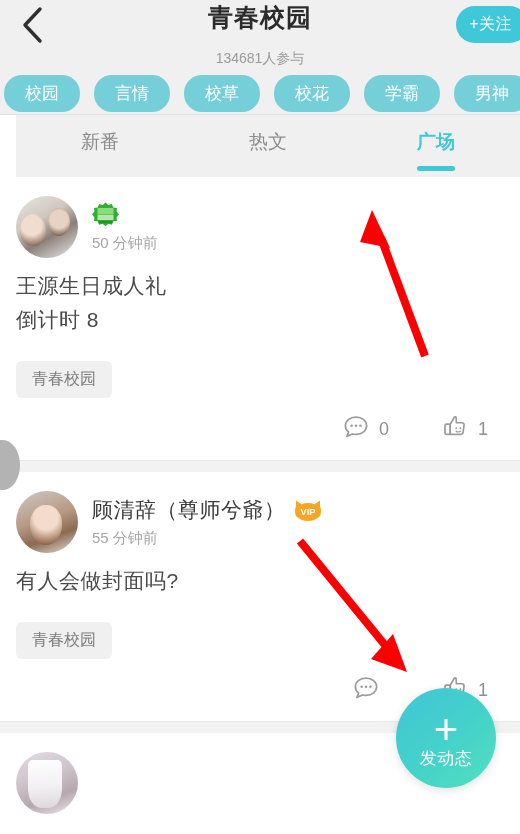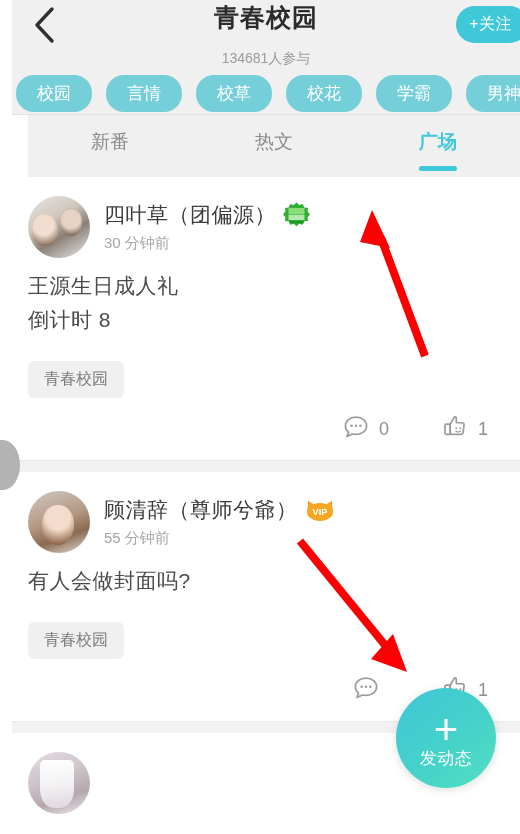--- a/index.html
+++ b/index.html
@@ -7,21 +7,20 @@
     width: 520px; height: 834px;
     font-family: "Liberation Sans", "DejaVu Sans", sans-serif;
     background: #ffffff;
     overflow: hidden;
   }
   .screen {
     position: relative;
     width: 520px; height: 834px;
     overflow: hidden;
     background: #ffffff;
-    padding-left: 12px;
   }
 
   
   .header {
     position: relative;
     height: 115px;
     background: #f0f0f0;
     border-bottom: 1px solid #e2e2e2;
   }
   .back-icon {
@@ -315,31 +314,30 @@
     <div class="tab active">广场</div>
   </div>
 
   <div class="feed">
 
     <div class="card">
       <div class="post-head">
         <div class="avatar avatar-a"></div>
         <div class="post-meta">
           <div class="name-line">
-            <span class="post-name">四叶草（团偏源）</span>
             <span class="badge-green">
               <svg width="27" height="27" viewBox="0 0 27 27">
                 <polygon fill="#2fb032" points="13.5,0.6 16.2,3.1 19.8,2.1 21.3,5.5 25,5.9 24.6,9.6 27,12.4 24.6,15.2 25,18.9 21.3,19.3 19.8,22.7 16.2,21.7 13.5,24.2 10.8,21.7 7.2,22.7 5.7,19.3 2,18.9 2.4,15.2 0,12.4 2.4,9.6 2,5.9 5.7,5.5 7.2,2.1 10.8,3.1"></polygon>
                 <rect x="5.5" y="6" width="16" height="6" fill="#9be58a" opacity="0.85"></rect>
                 <rect x="5.5" y="12.6" width="16" height="5.4" fill="#d6f5cc" opacity="0.8"></rect>
                 <rect x="6.5" y="19" width="14" height="2.2" fill="#1d8a22" opacity="0.7"></rect>
               </svg>
             </span>
           </div>
-          <div class="post-time">30 分钟前</div>
+          <div class="post-time">50 分钟前</div>
         </div>
       </div>
 
       <div class="post-body">王源生日成人礼
 倒计时   8</div>
       <div class="topic-tag">青春校园</div>
 
       <div class="actions">
         <div class="action">
           <span>

